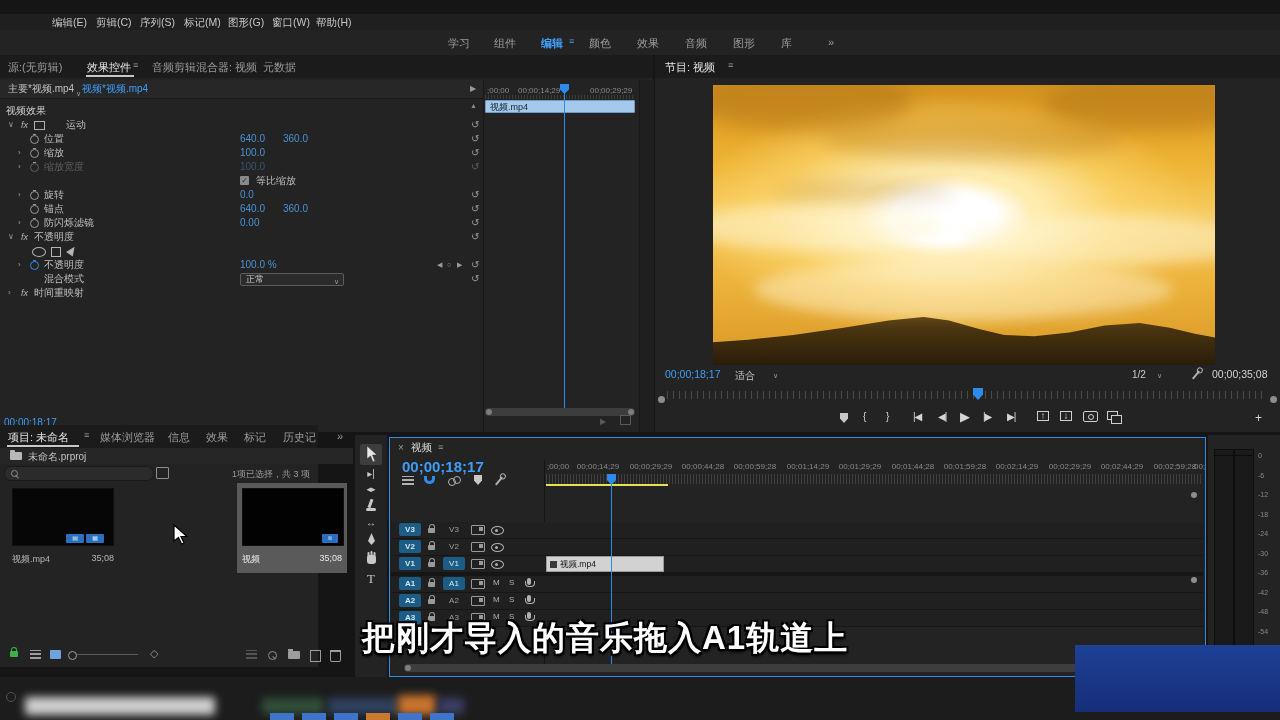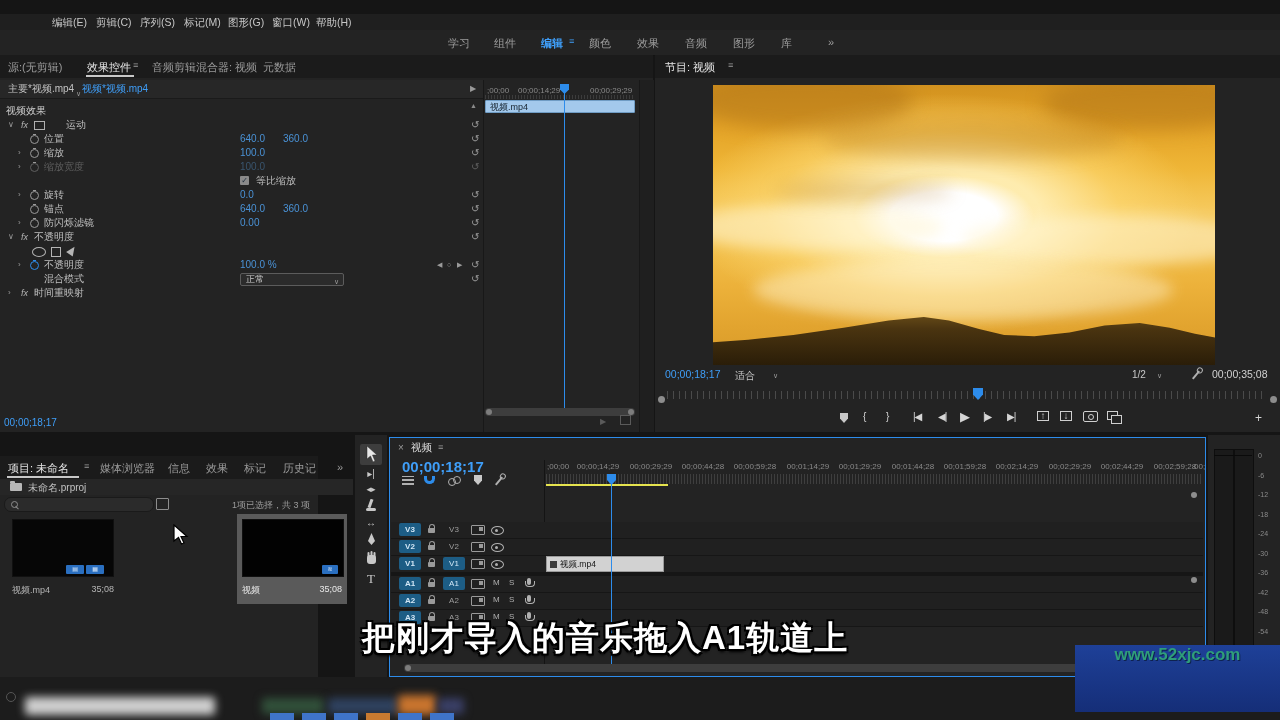--- a/index.html
+++ b/index.html
@@ -78,21 +78,21 @@
   #transport{position:absolute;left:0;top:352px;width:625px;height:24px;color:#d5d5d5;}
   #transport span{position:absolute;top:4px;font-size:10px;}
   .tbtn{letter-spacing:-1px;}
   .playbtn{font-size:13px !important;top:2px !important;}
   .ic-cam{position:absolute;width:13px;height:9px;border:1px solid #cfcfcf;border-radius:2px;top:7px;}
   .ic-cam:after{content:'';position:absolute;left:3.5px;top:1.5px;width:4px;height:4px;border:1px solid #cfcfcf;border-radius:50%;}
   .ic-2up{position:absolute;width:9px;height:7px;border:1px solid #cfcfcf;top:7px;}
   .ic-2up:after{content:'';position:absolute;left:3px;top:3px;width:9px;height:7px;border:1px solid #cfcfcf;background:#232323;}
   .ic-lift{position:absolute;width:10px;height:8px;border:1px solid #cfcfcf;top:7px;font-size:7px;line-height:8px;text-align:center;color:#cfcfcf;}
   
-  #proj{left:0;top:456px;width:318px;height:242px;}
+  #proj{left:0;top:425px;width:318px;height:242px;}
   #proj .tabstrip{height:23px;}
   .folder{position:absolute;width:12px;height:8px;background:#b8b8b8;border-radius:1px;}
   .folder:before{content:'';position:absolute;top:-2px;left:0;width:5px;height:2px;background:#b8b8b8;border-radius:1px 1px 0 0;}
   #searchbox{position:absolute;left:4px;top:41px;width:148px;height:13px;background:#2b2b2b;border:1px solid #1a1a1a;border-radius:7px;}
   .mag{position:absolute;width:5px;height:5px;border:1px solid #8d8d8d;border-radius:50%;}
   .mag:after{content:'';position:absolute;left:4px;top:4px;width:4px;height:1px;background:#8d8d8d;transform:rotate(45deg);transform-origin:0 0;}
   .thumb{position:absolute;width:100px;height:56px;background:#060606;border:1px solid #101010;}
   .badge{position:absolute;height:9px;background:#2a6fc0;border-radius:1px;color:#dce9f8;font-size:6px;line-height:9px;text-align:center;}
   .pname{position:absolute;font-size:9px;color:#b5b5b5;white-space:nowrap;}
   .wavebox{position:absolute;left:34px;top:15px;width:44px;height:30px;border:1px solid #2fae8c;}
@@ -560,20 +560,19 @@
     <span class="bsq" style="left:302px;"></span>
     <span class="bsq" style="left:334px;"></span>
     <span class="bsq" style="left:366px;background:#c87a30;"></span>
     <span class="bsq" style="left:398px;"></span>
     <span class="bsq" style="left:430px;"></span>
   </div>
 
   <div id="subtitle" class="abs">把刚才导入的音乐拖入A1轨道上</div>
 
   <div id="watermark" class="abs">
-    <div id="wm2">www.52xjc.com</div>
   </div>
 
   <svg id="cursor" width="18" height="22">
     <polygon points="2,1 2,17 6.5,13.5 9.5,20 12,19 9,12.5 15,12.5" fill="#ffffff" stroke="#000000" stroke-width="1.2"></polygon>
   </svg>
 
 </div>
 
 </body></html>

